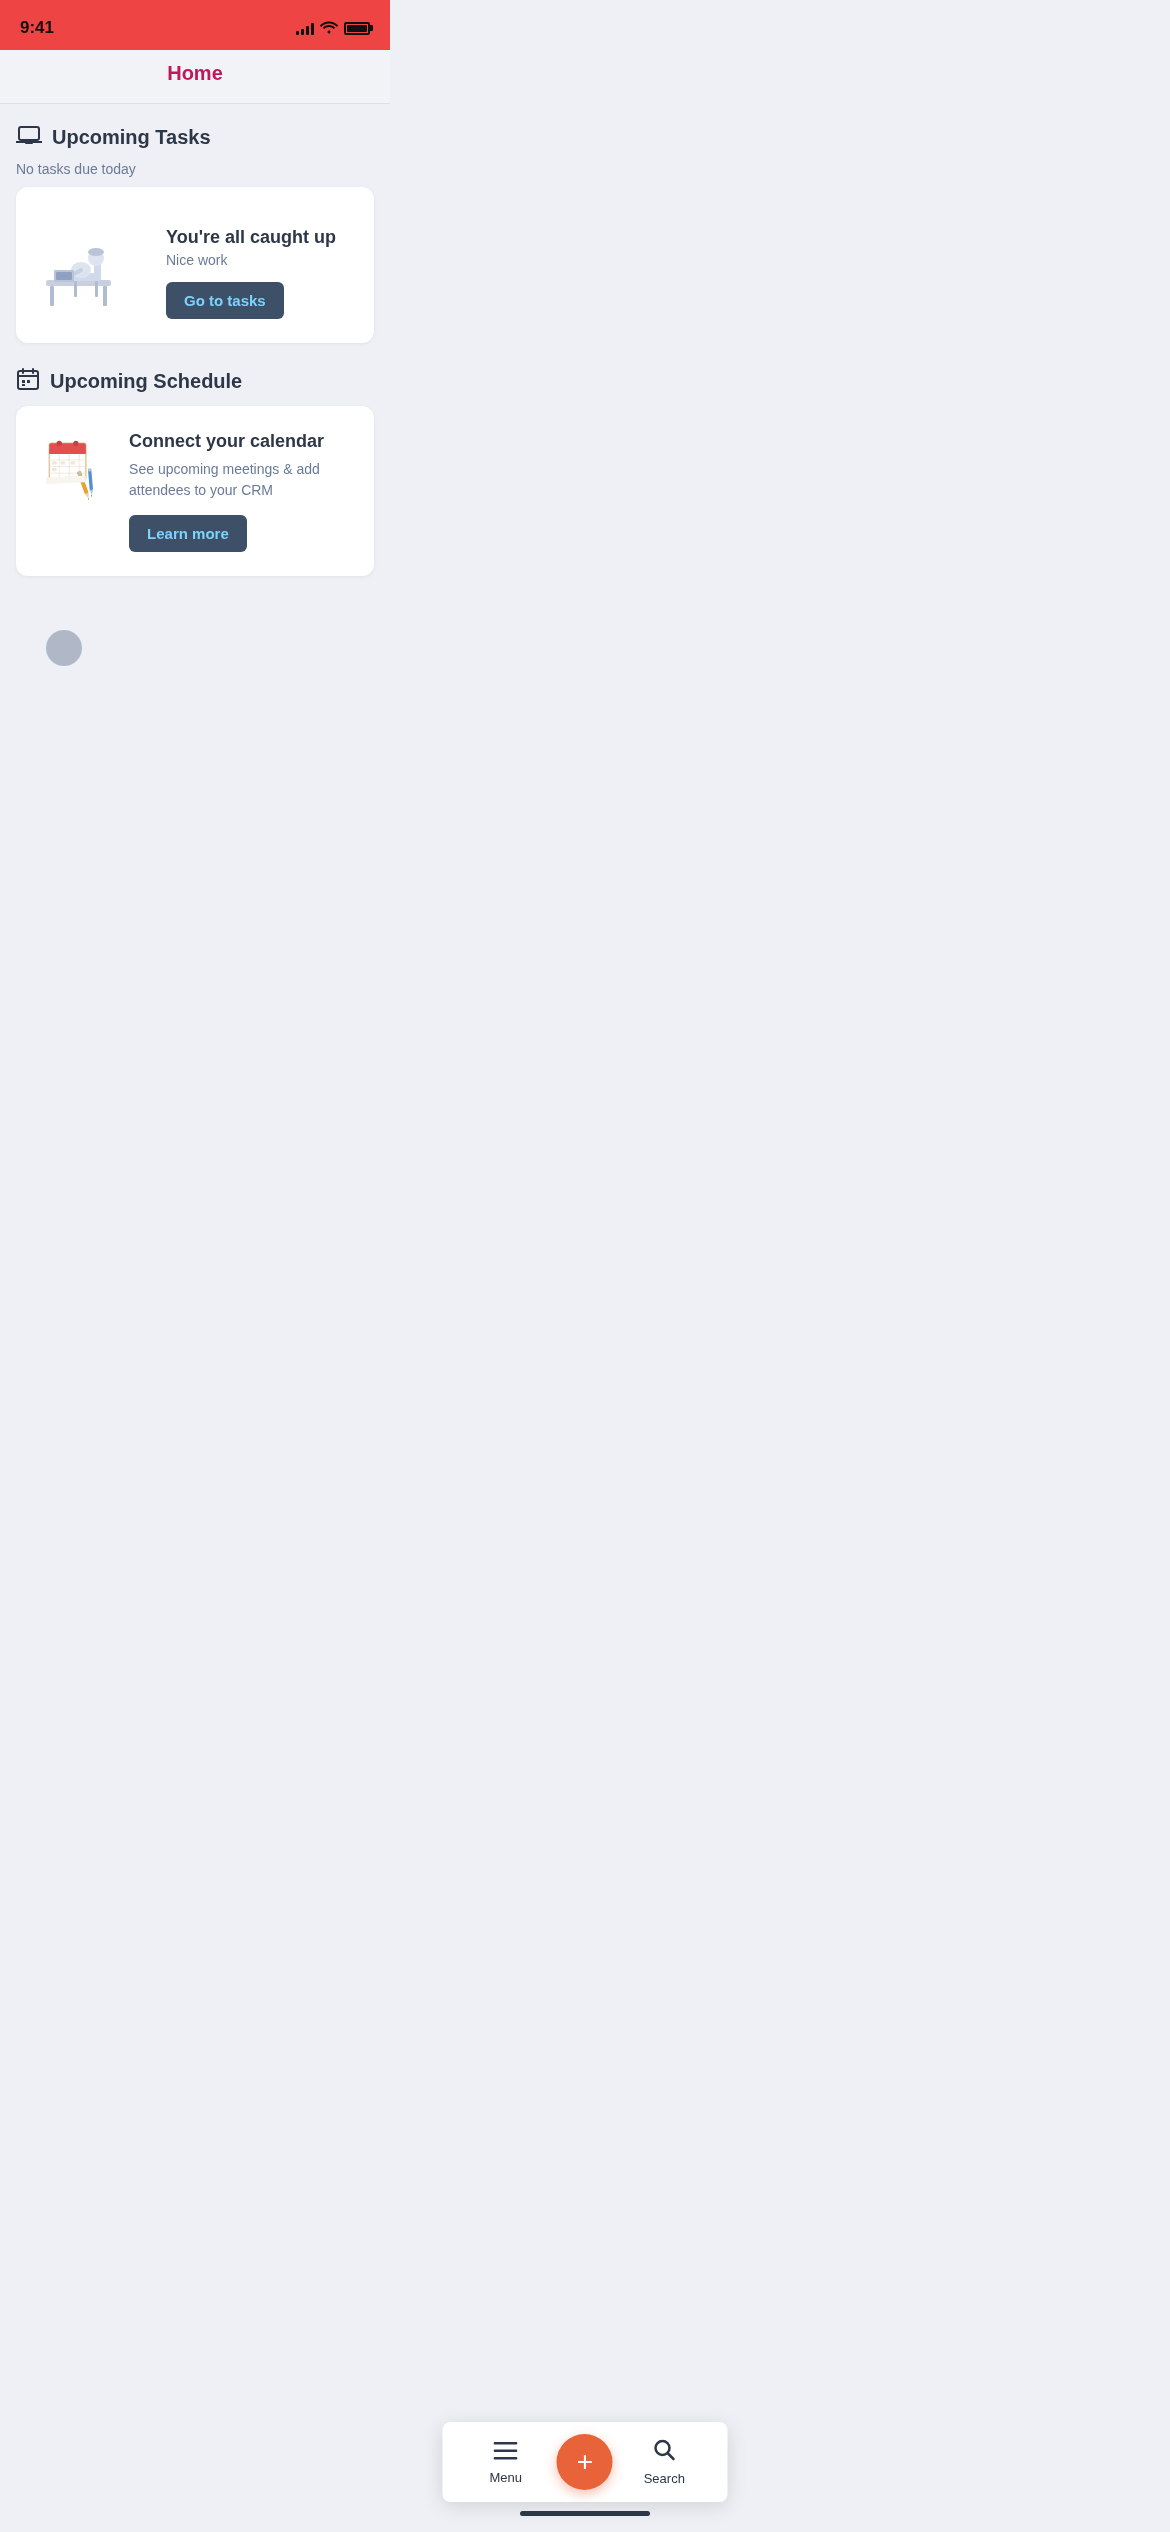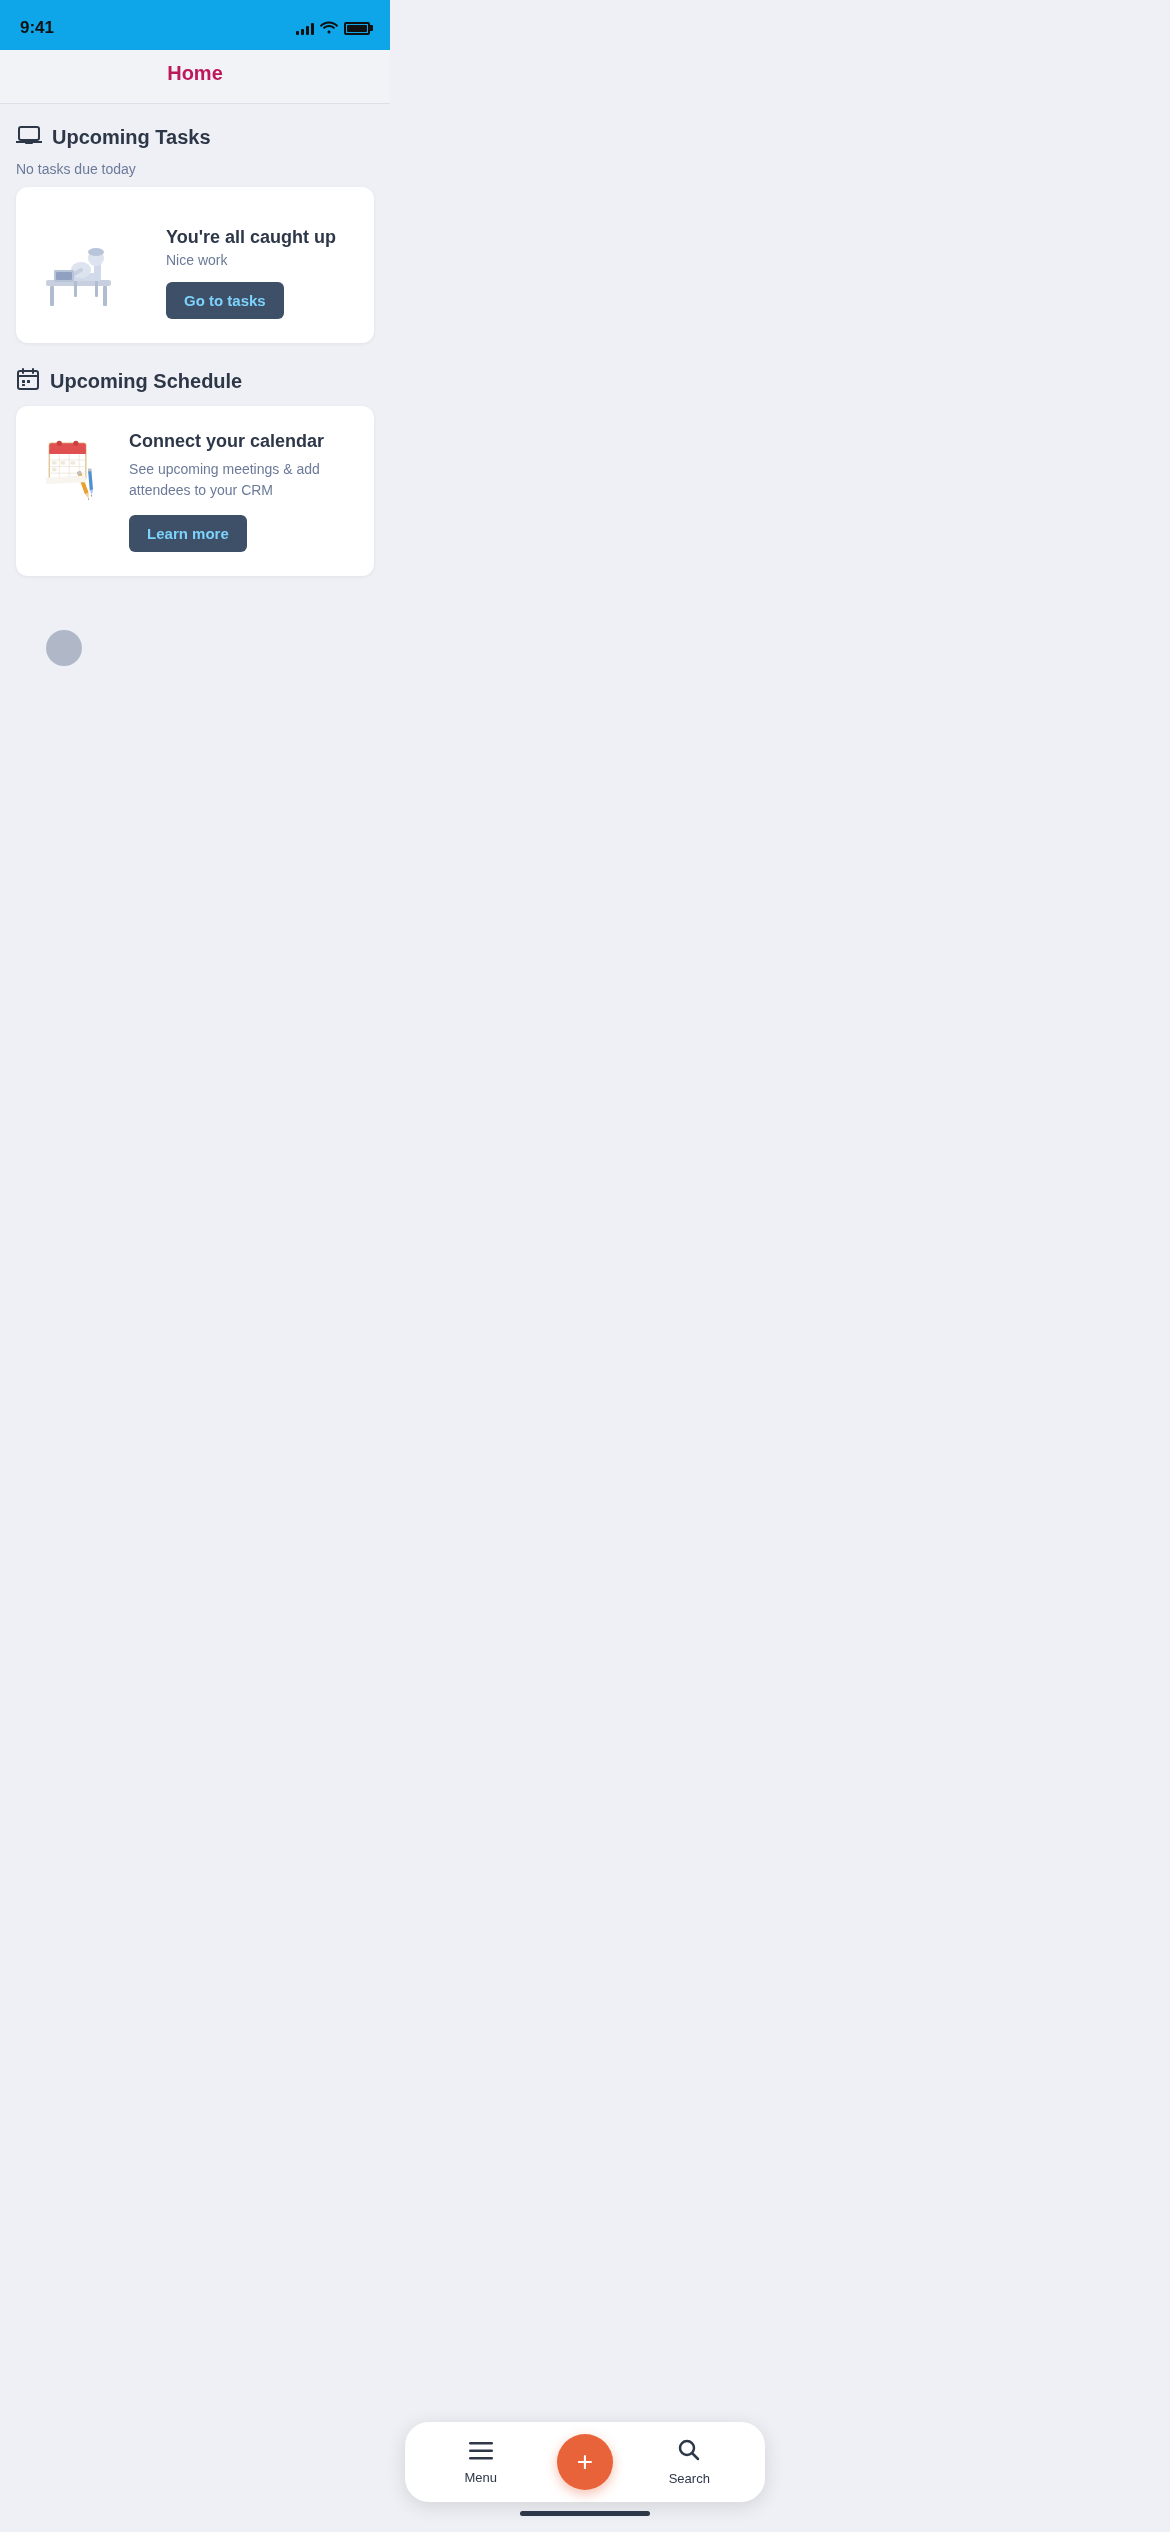--- a/index.html
+++ b/index.html
@@ -9,21 +9,21 @@
       width: 390px;
       min-height: 844px;
       background: #eef0f5;
       font-family: -apple-system, BlinkMacSystemFont, 'Helvetica Neue', Arial, sans-serif;
       position: relative;
       overflow-x: hidden;
     }
 
     
     .status-bar {
-      background: #0ea5e9;
+      background: #ef4444;
       display: flex;
       justify-content: space-between;
       align-items: center;
       padding: 14px 20px 8px 20px;
       height: 50px;
     }
     .status-time {
       font-size: 17px;
       font-weight: 700;
       color: #111;
@@ -191,23 +191,23 @@
       background: #b0b8c8;
       border-radius: 50%;
     }
 
     
     .bottom-nav {
       position: fixed;
       bottom: 30px;
       left: 50%;
       transform: translateX(-50%);
-      width: 360px;
+      width: 285px;
       background: #fff;
-      border-radius: 24px;
+      border-radius: 8px;
       display: flex;
       align-items: center;
       justify-content: space-around;
       padding: 12px 20px;
       box-shadow: 0 4px 20px rgba(0,0,0,0.12);
     }
     .nav-item {
       display: flex;
       flex-direction: column;
       align-items: center;

